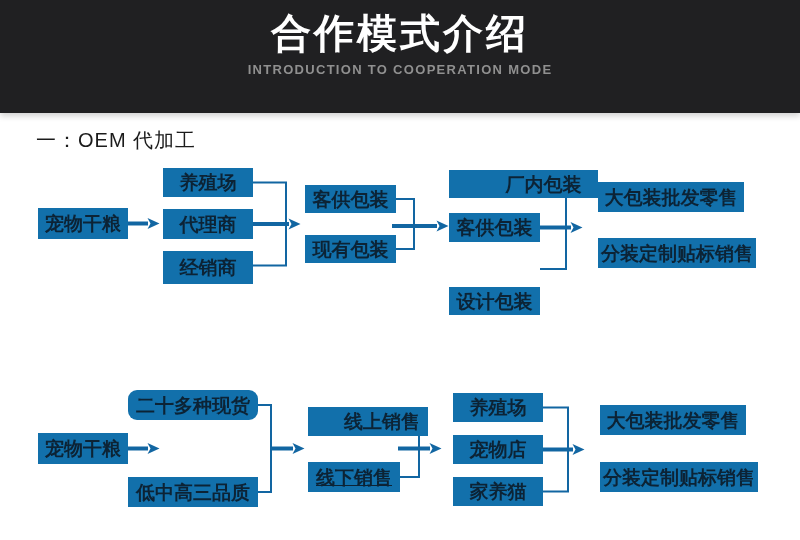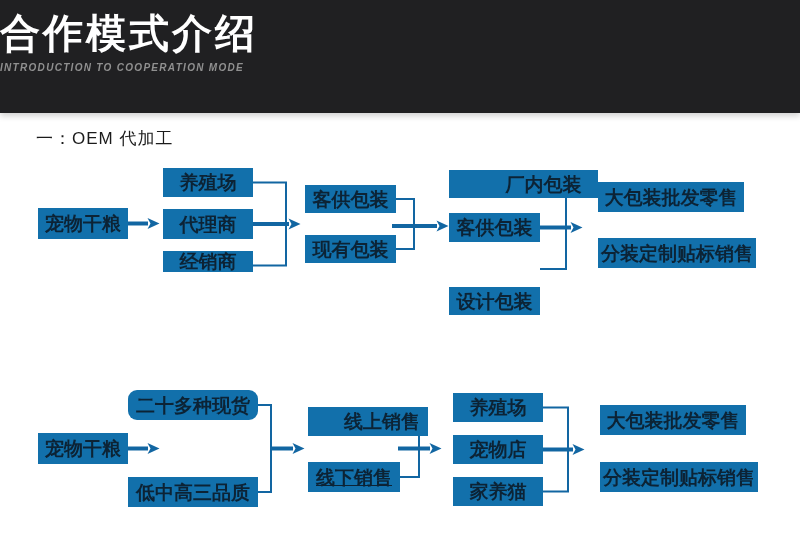--- a/index.html
+++ b/index.html
@@ -4,32 +4,33 @@
 <style>
   html,body{margin:0;padding:0;background:#fff;}
   .canvas{
     position:relative;width:800px;height:540px;background:#ffffff;overflow:hidden;
     font-family:"Liberation Sans","DejaVu Sans",sans-serif;
   }
   
   .header{
     position:absolute;left:0;top:0;width:800px;height:113px;
     background:var(--header-bg,#202022);
+    text-align:center;
     box-shadow:0 3px 6px rgba(0,0,0,.18);
   }
   .header-title{
     padding-top:11px;font-size:40px;font-weight:700;color:#ffffff;letter-spacing:3px;line-height:1.1;
   }
   .header-sub{
-    margin-top:7px;font-size:10px;font-weight:700;
-    color:var(--subtitle-text,#909090);letter-spacing:1.3px;font-style:italic;
+    margin-top:7px;font-size:13px;font-weight:700;
+    color:var(--subtitle-text,#909090);letter-spacing:1.3px;
   }
   
   .sec-title{
-    position:absolute;font-size:17px;color:#1b1b1b;letter-spacing:1px;white-space:nowrap;
+    position:absolute;font-size:20px;color:#1b1b1b;letter-spacing:1px;white-space:nowrap;
   }
   
   .fbox{
     position:absolute;
     background:var(--box-fill,#1270ab);
     color:var(--box-text,#0c2335);
     font-size:19px;font-weight:700;line-height:1;
     display:flex;align-items:center;justify-content:center;
     white-space:nowrap;
   }
@@ -74,21 +75,21 @@
       <line class="thick" x1="398" y1="448.5" x2="430" y2="448.5" marker-end="url(#ah)"></line>
       <polyline class="thin" points="543,407.5 568,407.5 568,491.5 543,491.5"></polyline>
       <line class="thick" x1="543" y1="449.5" x2="573" y2="449.5" marker-end="url(#ah)"></line>
     </g>
   </svg>
 
   <div>
     <div class="fbox" style="left:38px;top:208px;width:90px;height:31px;">宠物干粮</div>
     <div class="fbox" style="left:163px;top:168px;width:90px;height:29px;">养殖场</div>
     <div class="fbox" style="left:163px;top:209px;width:90px;height:30px;">代理商</div>
-    <div class="fbox" style="left:163px;top:251px;width:90px;height:21px;">经销商</div>
+    <div class="fbox" style="left:163px;top:251px;width:90px;height:33px;">经销商</div>
     <div class="fbox" style="left:305px;top:185px;width:91px;height:28px;">客供包装</div>
     <div class="fbox" style="left:305px;top:235px;width:91px;height:28px;">现有包装</div>
     <div class="fbox" style="left:449px;top:170px;width:109px;height:28px;padding-left:40px;">厂内包装</div>
     <div class="fbox" style="left:449px;top:213px;width:91px;height:29px;">客供包装</div>
     <div class="fbox" style="left:449px;top:255px;width:91px;height:28px;margin-top:32px;">设计包装</div>
     <div class="fbox" style="left:598px;top:182px;width:146px;height:30px;">大包装批发零售</div>
     <div class="fbox" style="left:598px;top:238px;width:158px;height:30px;">分装定制贴标销售</div>
   </div>
 
   <div>

